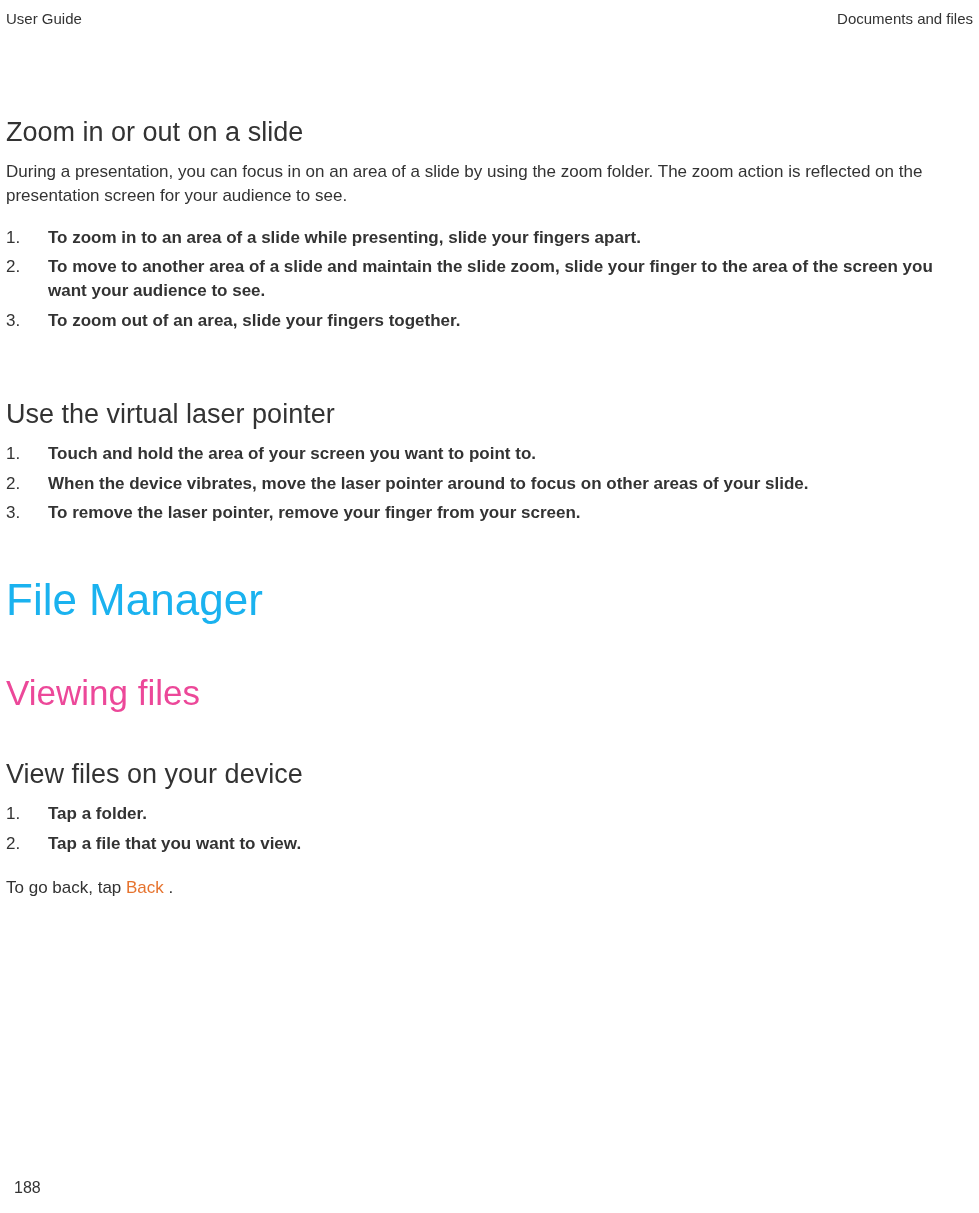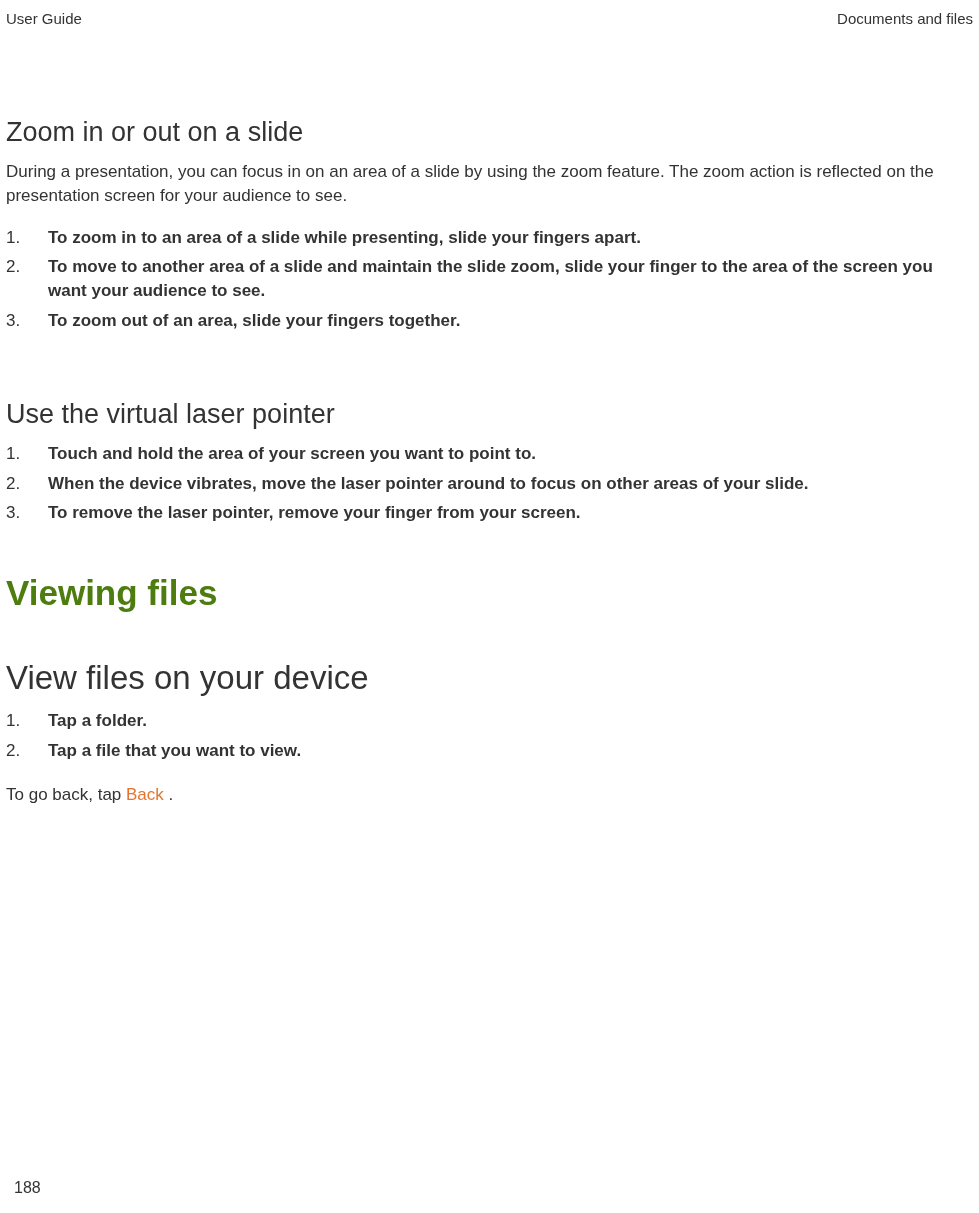--- a/index.html
+++ b/index.html
@@ -69,27 +69,27 @@
     }
     .h1 {
       font-size: 44px;
       font-weight: 300;
       color: #1ab2ef;
       margin-top: 50px;
       margin-bottom: 12px;
     }
     .h2 {
       font-size: 35px;
-      font-weight: 700;
-      color: #4d7c0f;
+      font-weight: 400;
+      color: #ec4899;
       margin-top: 48px;
       margin-bottom: 12px;
     }
     .h3-sub {
-      font-size: 33px;
+      font-size: 27px;
       font-weight: 300;
       color: #333333;
       margin-top: 46px;
       margin-bottom: 12px;
     }
     .accent {
       color: #e6732e;
     }
     .bold {
       font-weight: 700;
@@ -106,34 +106,35 @@
 <body>
 
 <div class="header-row">
   <span>User Guide</span>
   <span>Documents and files</span>
 </div>
 
 <div class="content">
 
   <h3 class="h3">Zoom in or out on a slide</h3>
-  <p class="para">During a presentation, you can focus in on an area of a slide by using the zoom feature. The zoom action is reflected on the presentation screen for your audience to see.</p>
+  <p class="para">During a presentation, you can focus in on an area of a slide by using the zoom folder. The zoom action is reflected on the presentation screen for your audience to see.</p>
   <ol>
     <li>To zoom in to an area of a slide while presenting, slide your fingers apart.</li>
     <li>To move to another area of a slide and maintain the slide zoom, slide your finger to the area of the screen you want your audience to see.</li>
     <li>To zoom out of an area, slide your fingers together.</li>
   </ol>
 
   <h3 class="h3 less-top">Use the virtual laser pointer</h3>
   <ol>
     <li>Touch and hold the area of your screen you want to point to.</li>
     <li>When the device vibrates, move the laser pointer around to focus on other areas of your slide.</li>
     <li>To remove the laser pointer, remove your finger from your screen.</li>
   </ol>
 
+  <h1 class="h1">File Manager</h1>
 
   <h2 class="h2">Viewing files</h2>
 
   <h3 class="h3-sub">View files on your device</h3>
   <ol>
     <li>Tap a folder.</li>
     <li>Tap a file that you want to view.</li>
   </ol>
 
   <p class="para">

